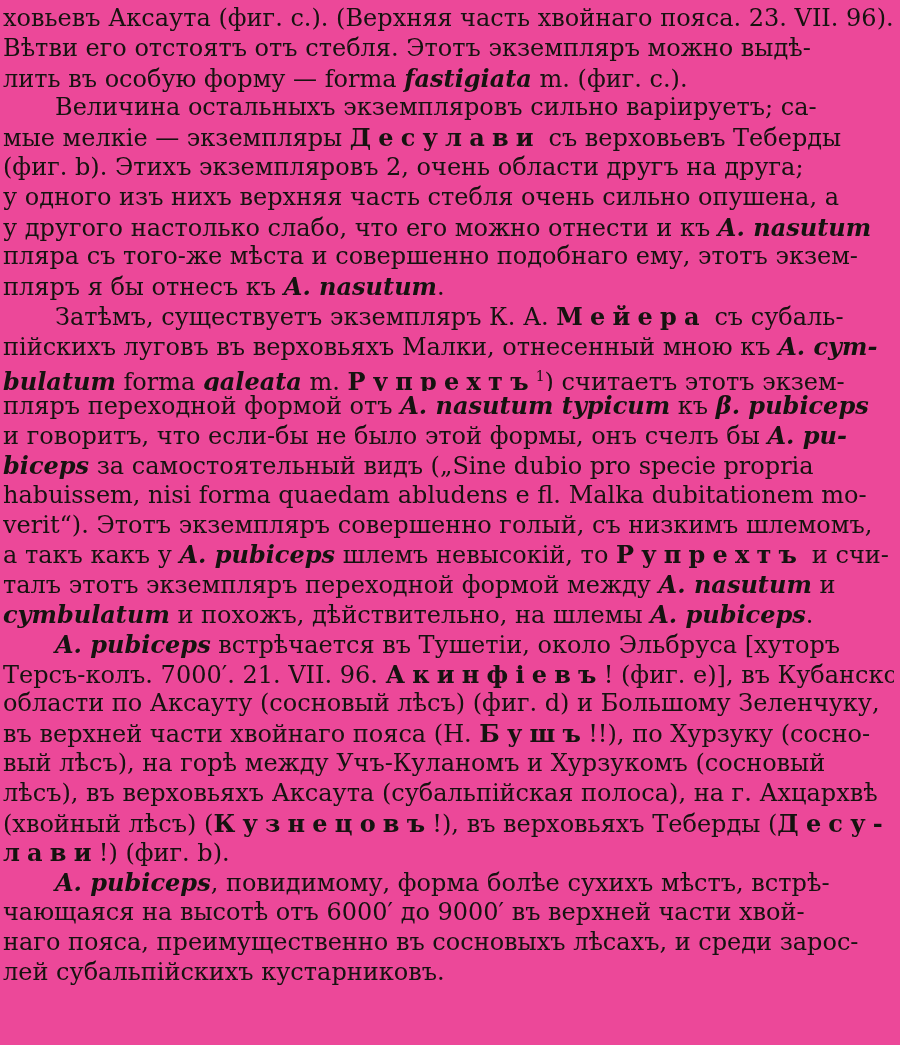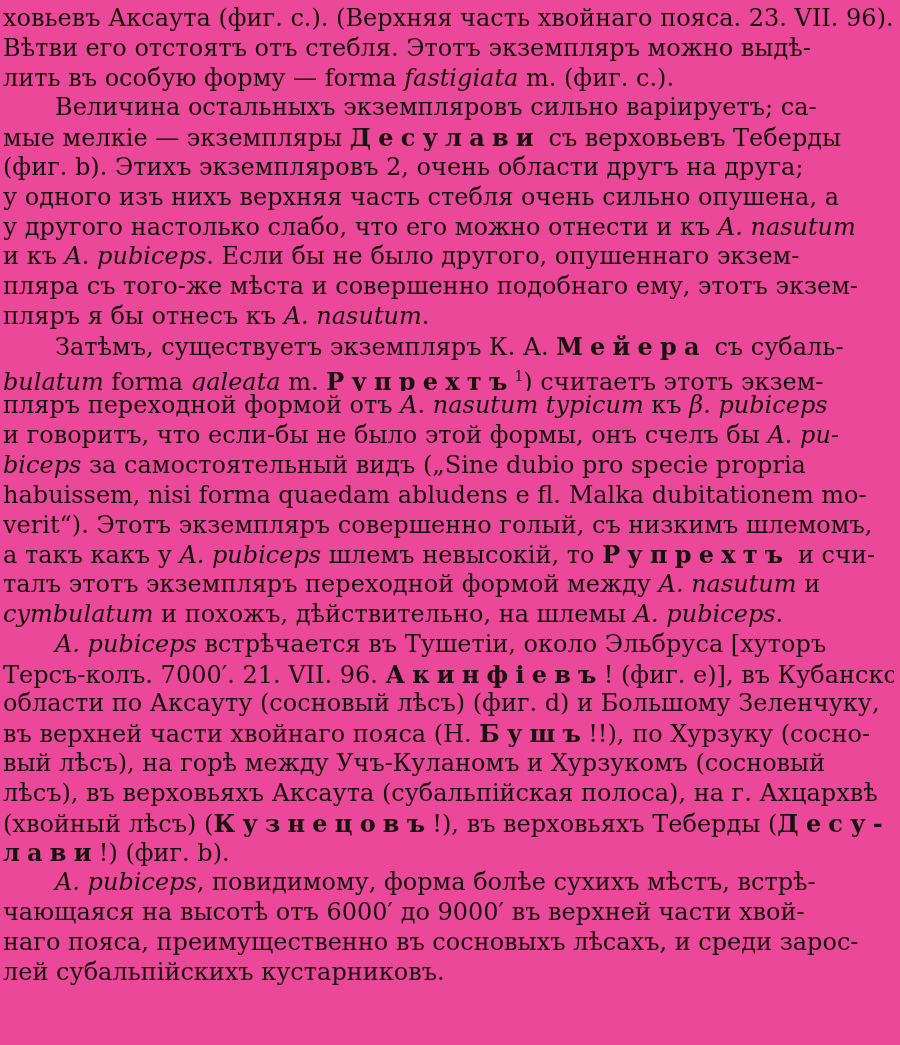--- a/index.html
+++ b/index.html
@@ -24,46 +24,46 @@
     white-space: nowrap;      
     text-align: justify;
     text-align-last: justify;
     overflow: hidden;
   }
   
   .line::after { content: ""; display: inline-block; width: 100%; height: 0; }
   .line.last { text-align-last: left; }
   .line.last::after { width: 0; }
   .line.indent { text-indent: 52px; }
-  .bi  { font-style: italic; font-weight: 400; }   
+  .bi  { font-style: italic; font-weight: 700; }   
   .sp  { letter-spacing: 0.30em; font-weight: bold; }                  
   .sup { vertical-align: super; font-size: 0.58em; letter-spacing: 0; }
 </style>
 </head>
 <body>
 
 <div class="page">
   <div id="page-text">
       <div class="para">
         <div class="line"><span>ховьевъ Аксаута (фиг. c.). (Верхняя часть хвойнаго пояса. 23. VII. 96).</span></div>
         <div class="line"><span>Вѣтви его отстоятъ отъ стебля. Этотъ экземпляръ можно выдѣ-</span></div>
         <div class="line last"><span>лить въ особую форму — forma </span><span class="bi">fastigiata</span><span> m. (фиг. c.).</span></div>
       </div>
       <div class="para">
         <div class="line indent"><span>Величина остальныхъ экземпляровъ сильно варіируетъ; са-</span></div>
         <div class="line"><span>мые мелкіе — экземпляры </span><span class="sp">Десулави</span><span> съ верховьевъ Теберды</span></div>
         <div class="line"><span>(фиг. b). Этихъ экземпляровъ 2, очень области другъ на друга;</span></div>
         <div class="line"><span>у одного изъ нихъ верхняя часть стебля очень сильно опушена, а</span></div>
         <div class="line"><span>у другого настолько слабо, что его можно отнести и къ </span><span class="bi">A. nasutum</span></div>
-        <div class="line"><span>и къ </span><span class="bi">A. pubiceps</span><span>. Если бы не было другого, опушеннаго экзем-</span></div>
         <div class="line"><span>пляра съ того-же мѣста и совершенно подобнаго ему, этотъ экзем-</span></div>
         <div class="line last"><span>пляръ я бы отнесъ къ </span><span class="bi">A. nasutum</span><span>.</span></div>
       </div>
       <div class="para">
         <div class="line indent"><span>Затѣмъ, существуетъ экземпляръ К. А. </span><span class="sp">Мейера</span><span> съ субаль-</span></div>
+        <div class="line"><span>пійскихъ луговъ въ верховьяхъ Малки, отнесенный мною къ </span><span class="bi">A. cym-</span></div>
         <div class="line"><span class="bi">bulatum</span><span> forma </span><span class="bi">galeata</span><span> m. </span><span class="sp">Рупрехтъ</span><span class="sup">1</span><span>) считаетъ этотъ экзем-</span></div>
         <div class="line"><span>пляръ переходной формой отъ </span><span class="bi">A. nasutum typicum</span><span> къ </span><span class="bi">β. pubiceps</span></div>
         <div class="line"><span>и говоритъ, что если-бы не было этой формы, онъ счелъ бы </span><span class="bi">A. pu-</span></div>
         <div class="line"><span class="bi">biceps</span><span> за самостоятельный видъ („Sine dubio pro specie propria</span></div>
         <div class="line"><span>habuissem, nisi forma quaedam abludens e fl. Malka dubitationem mo-</span></div>
         <div class="line"><span>verit“). Этотъ экземпляръ совершенно голый, съ низкимъ шлемомъ,</span></div>
         <div class="line"><span>а такъ какъ у </span><span class="bi">A. pubiceps</span><span> шлемъ невысокій, то </span><span class="sp">Рупрехтъ</span><span> и счи-</span></div>
         <div class="line"><span>талъ этотъ экземпляръ переходной формой между </span><span class="bi">A. nasutum</span><span> и</span></div>
         <div class="line last"><span class="bi">cymbulatum</span><span> и похожъ, дѣйствительно, на шлемы </span><span class="bi">A. pubiceps</span><span>.</span></div>
       </div>

